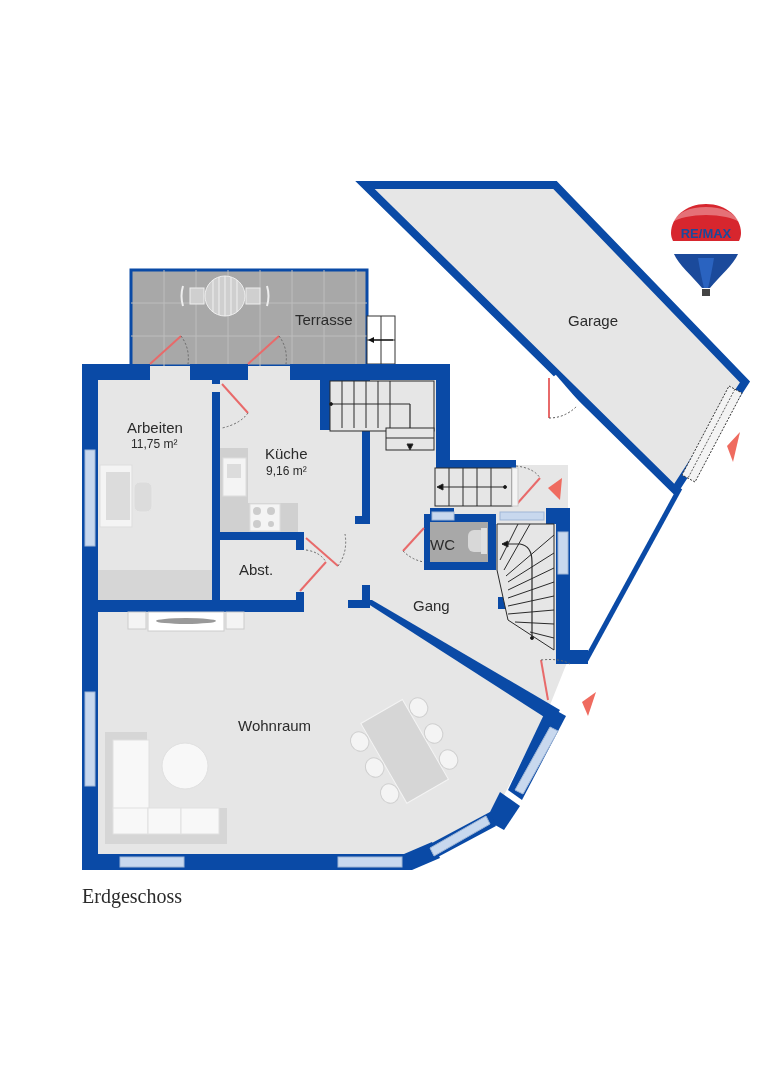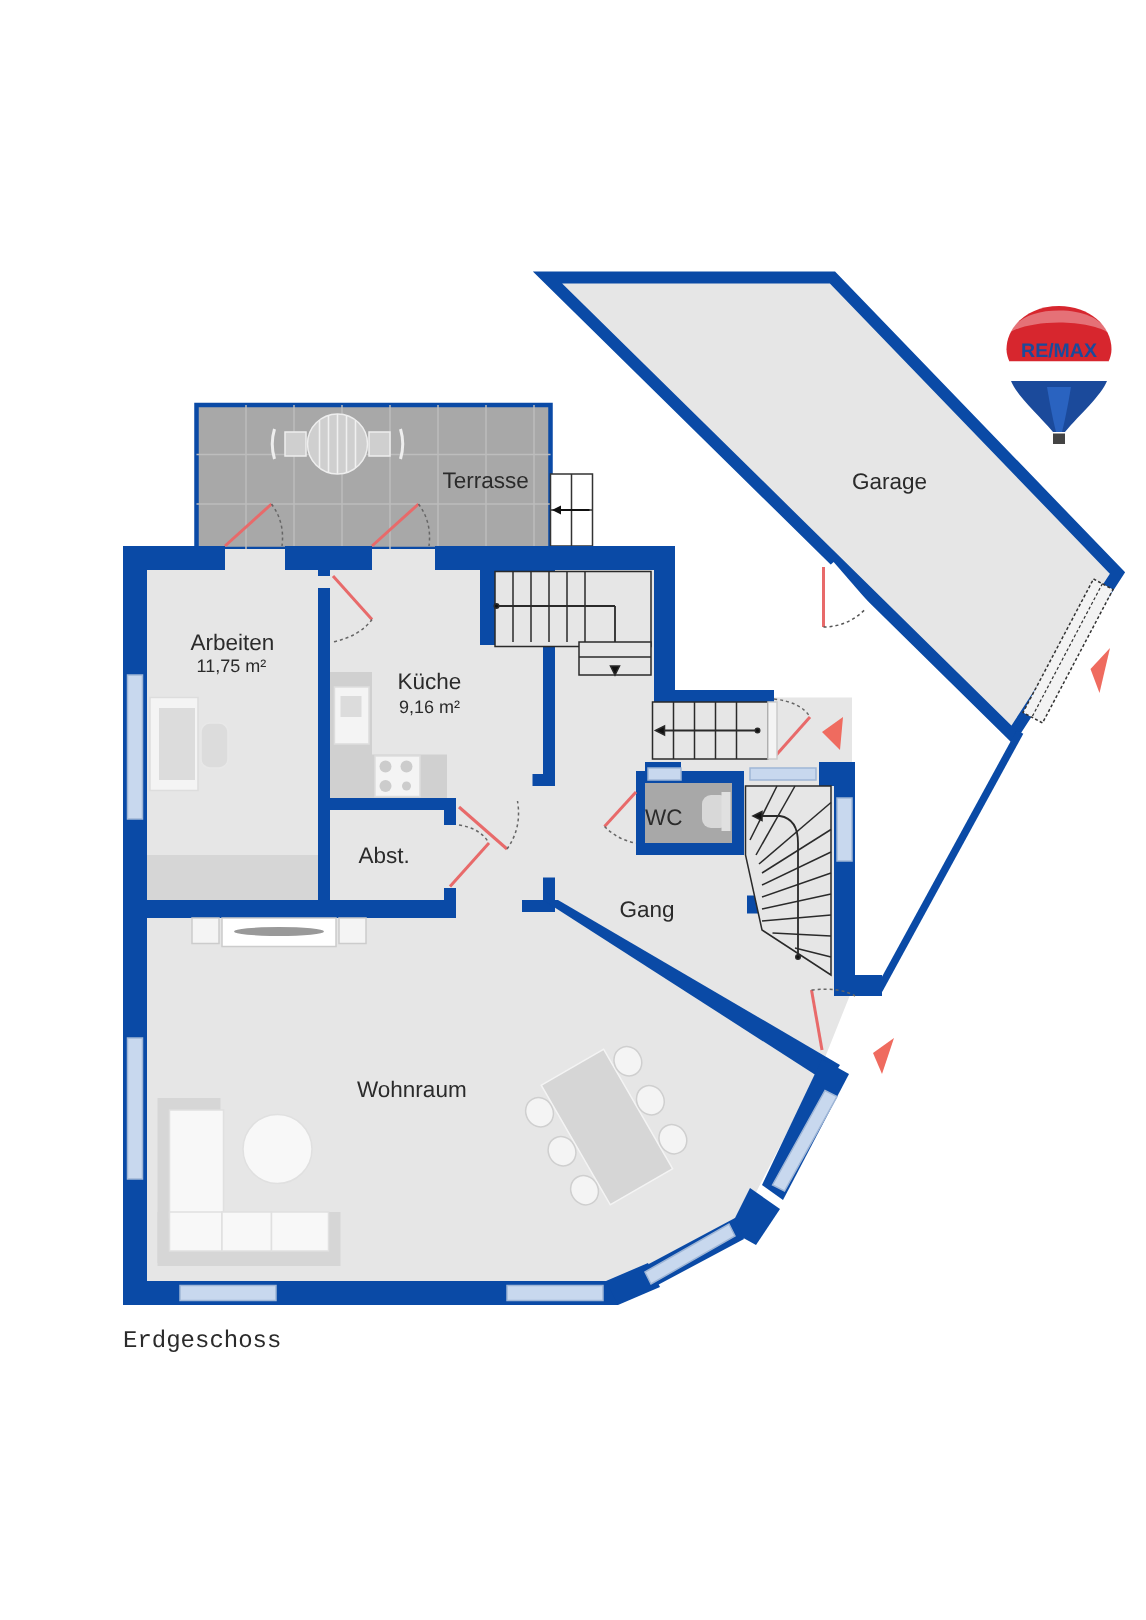--- a/index.html
+++ b/index.html
@@ -1,20 +1,20 @@
 <!DOCTYPE html>
 <html><head>
 <meta charset="utf-8">
 <style>
   html, body { margin: 0; padding: 0; background: #ffffff; }
   body { width: 764px; height: 1080px; position: relative; overflow: hidden; font-family: "Liberation Sans", sans-serif; }
   #plan { position: absolute; left: 0; top: 0; }
   .room-label { font-family: "Liberation Sans", sans-serif; font-size: 15px; fill: #2b2b2b; }
   .room-area { font-family: "Liberation Sans", sans-serif; font-size: 12px; fill: #2b2b2b; }
-  .caption { position: absolute; left: 82px; top: 885px; font-size: 16px; color: #2b2b2b; font-family: Liberation Mono, monospace; }
+  .caption { position: absolute; left: 82px; top: 885px; font-size: 20px; color: #2b2b2b; font-family: Liberation Serif, serif; }
   .logo { position: absolute; left: 668px; top: 200px; width: 76px; height: 100px; }
   .logo-text { font-family: "Liberation Sans", sans-serif; font-weight: bold; font-size: 13px; fill: #1b4a9b; }
 </style>
 </head>
 <body>
 
 <svg id="plan" width="764" height="1080" viewBox="0 0 764 1080" xmlns="http://www.w3.org/2000/svg">
 
   <g>
     <polygon points="365,185 555,185 745,382 675,490" fill="#e6e6e6" stroke="#0a4aa6" stroke-width="8" stroke-linejoin="miter"></polygon>

